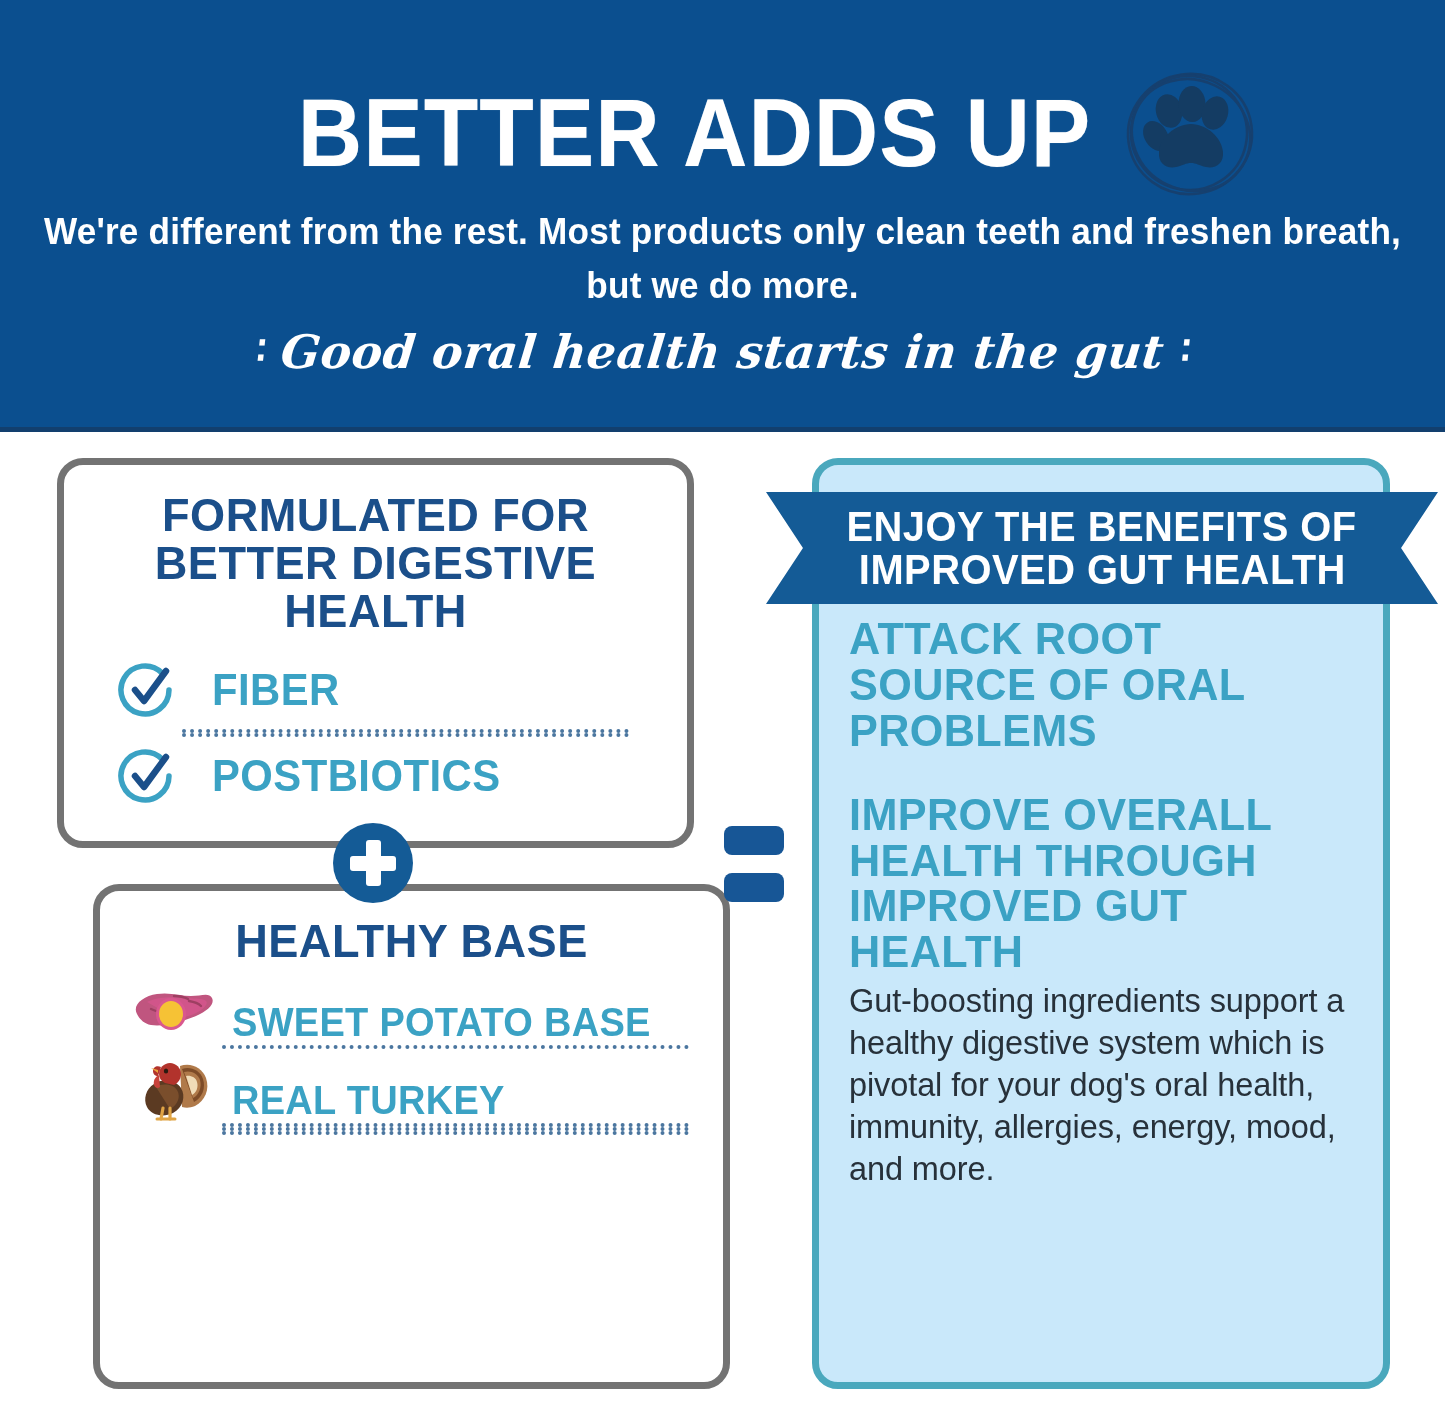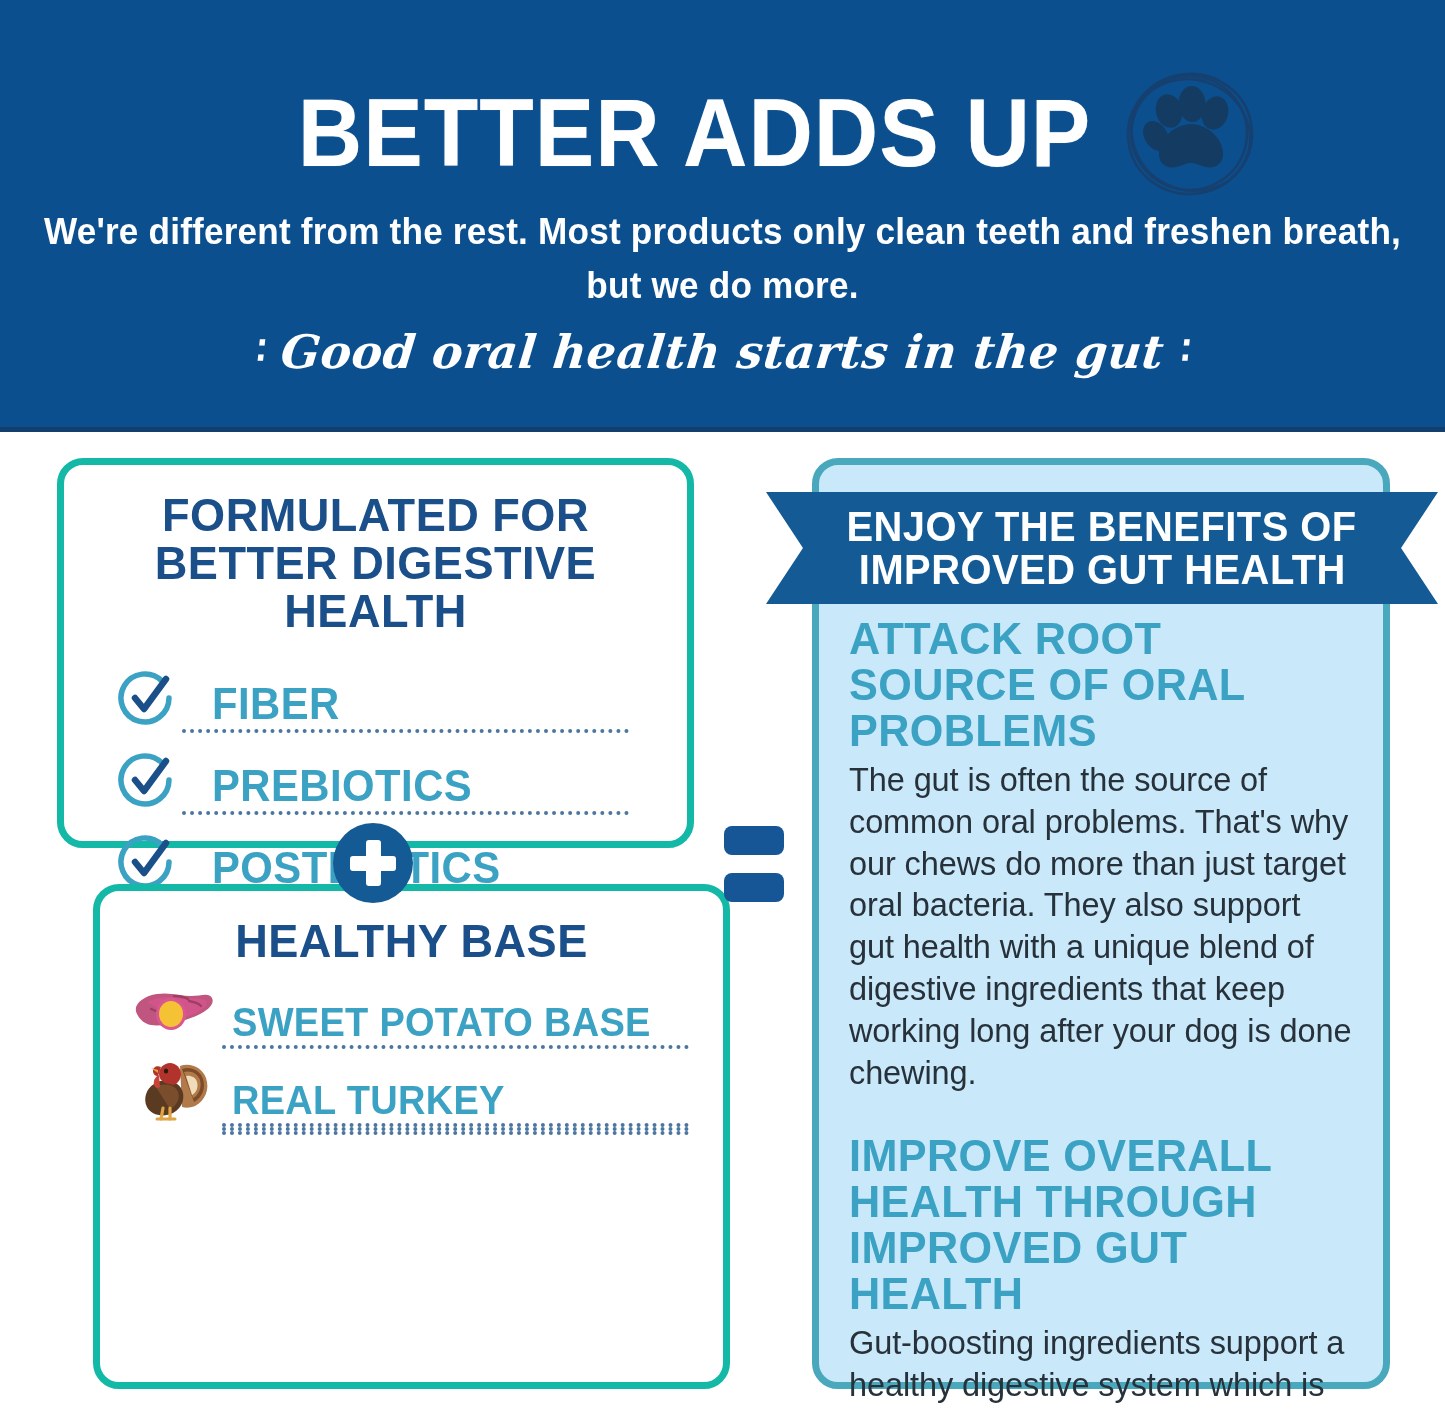--- a/index.html
+++ b/index.html
@@ -49,38 +49,38 @@
     font-style: italic; font-weight: bold;
     font-size: 46px; color: #ffffff; letter-spacing: .5px;
     transform: skewX(-6deg);
   }
   .header-script .tick { font-style: normal; font-size: 40px; vertical-align: 4px; letter-spacing:-2px;}
 
   
   .card {
     position: absolute;
     background: #ffffff;
-    border: 7px solid #14b8a6;
+    border: 7px solid #737373;
     border-radius: 26px;
   }
   #card-formulated { left: 57px; top: 458px; width: 637px; height: 390px; }
   #card-healthybase { left: 57px; top: 884px; width: 637px; height: 505px; margin-left: 36px; }
 
   .card-title {
     font-family: "Liberation Sans Narrow", "Liberation Sans", sans-serif;
     font-weight: bold; color: #1b4f8a; text-align: center;
     line-height: 1.02; letter-spacing: .5px;
     transform: scaleX(0.96);
   }
   #formulated-title { font-size: 47px; margin-top: 26px; padding: 0 18px; }
   #healthybase-title { font-size: 47px; margin-top: 26px; }
 
   
   .checklist { margin: 16px 40px 0 40px; }
-  .check-row { display: flex; align-items: flex-end; height: 78px; }
+  .check-row { display: flex; align-items: center; height: 78px; }
   .check-icon { flex: 0 0 auto; width: 62px; height: 62px; margin-left: 12px; }
   .check-icon svg { display: block; }
   .check-label {
     margin-left: 34px;
     font-family: "Liberation Sans Narrow", "Liberation Sans", sans-serif;
     font-weight: bold; font-size: 44px; color: #3ba2c4;
     letter-spacing: .5px; transform: scaleX(0.95); transform-origin: left center;
   }
   .dotted-sep {
     margin: 0 18px 0 78px; height: 0;
@@ -203,29 +203,20 @@
           <svg width="62" height="62" viewBox="0 0 62 62">
             <path d="M46 14 A24 24 0 1 0 53 31" fill="none" stroke="#3ba2c4" stroke-width="5.5" stroke-linecap="round"></path>
             <path d="M19 31 L28 42 L50 12" fill="none" stroke="#1b4f8a" stroke-width="6.5" stroke-linecap="round" stroke-linejoin="round"></path>
           </svg>
         </span>
         <span class="check-label">FIBER</span>
       </div>
 
       <div class="dotted-sep"></div>
 
-      <div class="check-row">
-        <span class="check-icon">
-          <svg width="62" height="62" viewBox="0 0 62 62">
-            <path d="M46 14 A24 24 0 1 0 53 31" fill="none" stroke="#3ba2c4" stroke-width="5.5" stroke-linecap="round"></path>
-            <path d="M19 31 L28 42 L50 12" fill="none" stroke="#1b4f8a" stroke-width="6.5" stroke-linecap="round" stroke-linejoin="round"></path>
-          </svg>
-        </span>
-        <span class="check-label">PREBIOTICS</span>
-      </div>
 
       <div class="dotted-sep"></div>
 
       <div class="check-row">
         <span class="check-icon">
           <svg width="62" height="62" viewBox="0 0 62 62">
             <path d="M46 14 A24 24 0 1 0 53 31" fill="none" stroke="#3ba2c4" stroke-width="5.5" stroke-linecap="round"></path>
             <path d="M19 31 L28 42 L50 12" fill="none" stroke="#1b4f8a" stroke-width="6.5" stroke-linecap="round" stroke-linejoin="round"></path>
           </svg>
         </span>
@@ -306,21 +297,20 @@
 
   <div class="ribbon">
     <div class="ribbon-line">ENJOY THE BENEFITS OF</div>
     <div class="ribbon-line">IMPROVED GUT HEALTH</div>
   </div>
 
   <div class="benefits-body">
 
     <div class="benefit-block">
       <div class="benefit-heading">ATTACK ROOT SOURCE OF ORAL PROBLEMS</div>
-      <div class="benefit-text">The gut is often the source of common oral problems. That's why our chews do more than just target oral bacteria. They also support gut health with a unique blend of digestive ingredients that keep working long after your dog is done chewing.</div>
     </div>
 
     <div class="benefit-block">
       <div class="benefit-heading">IMPROVE OVERALL HEALTH THROUGH IMPROVED GUT HEALTH</div>
       <div class="benefit-text">Gut-boosting ingredients support a healthy digestive system which is pivotal for your dog's oral health, immunity, allergies, energy, mood, and more.</div>
     </div>
 
   </div>
 
 </div>

